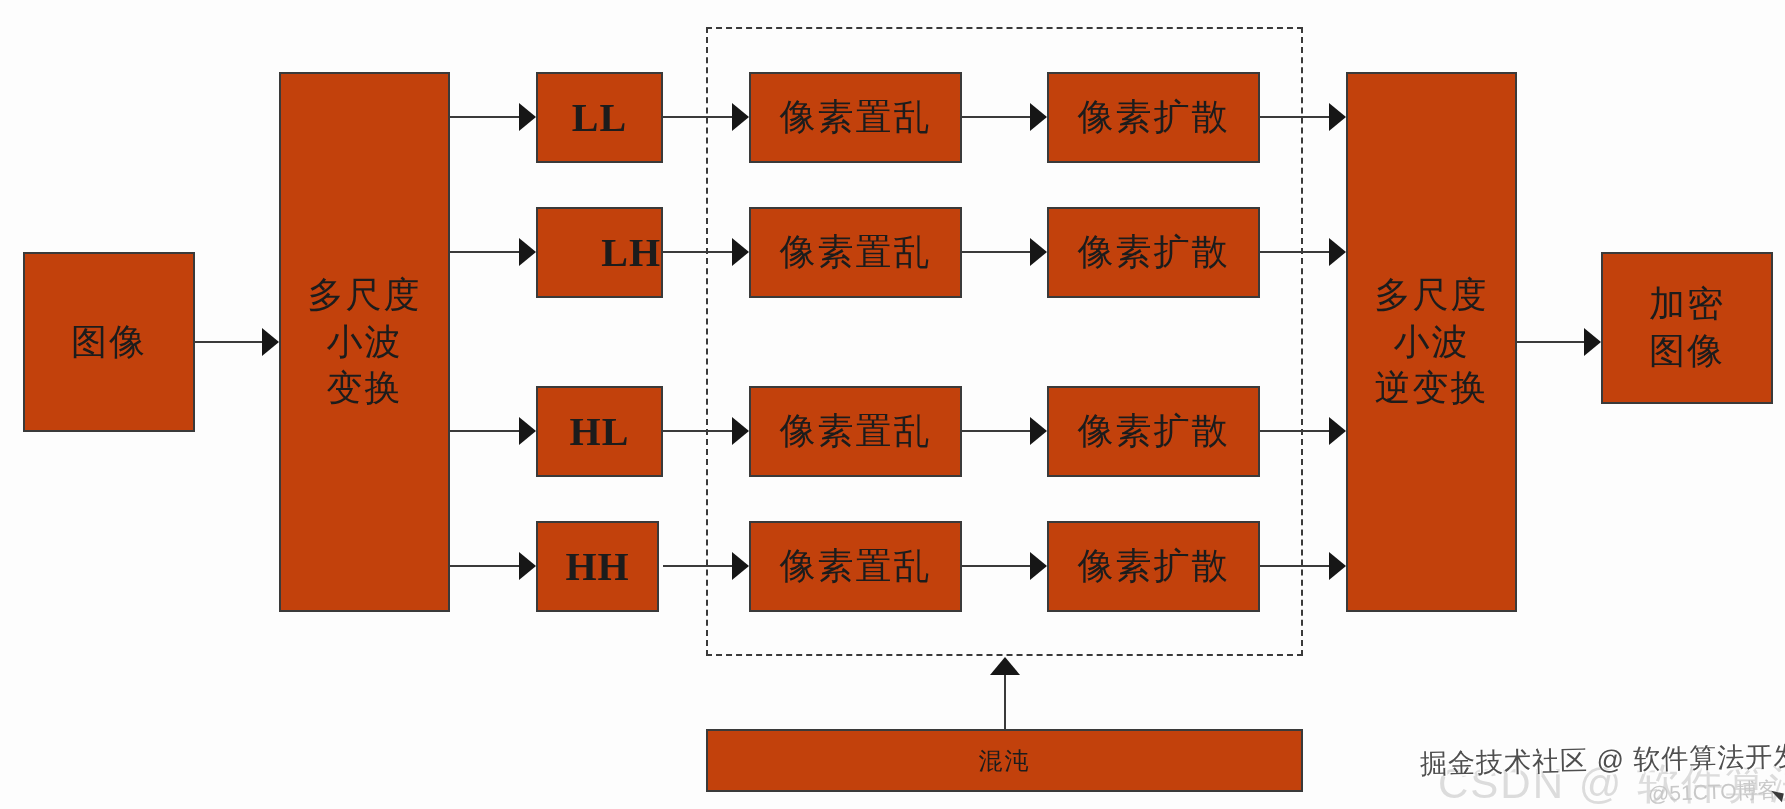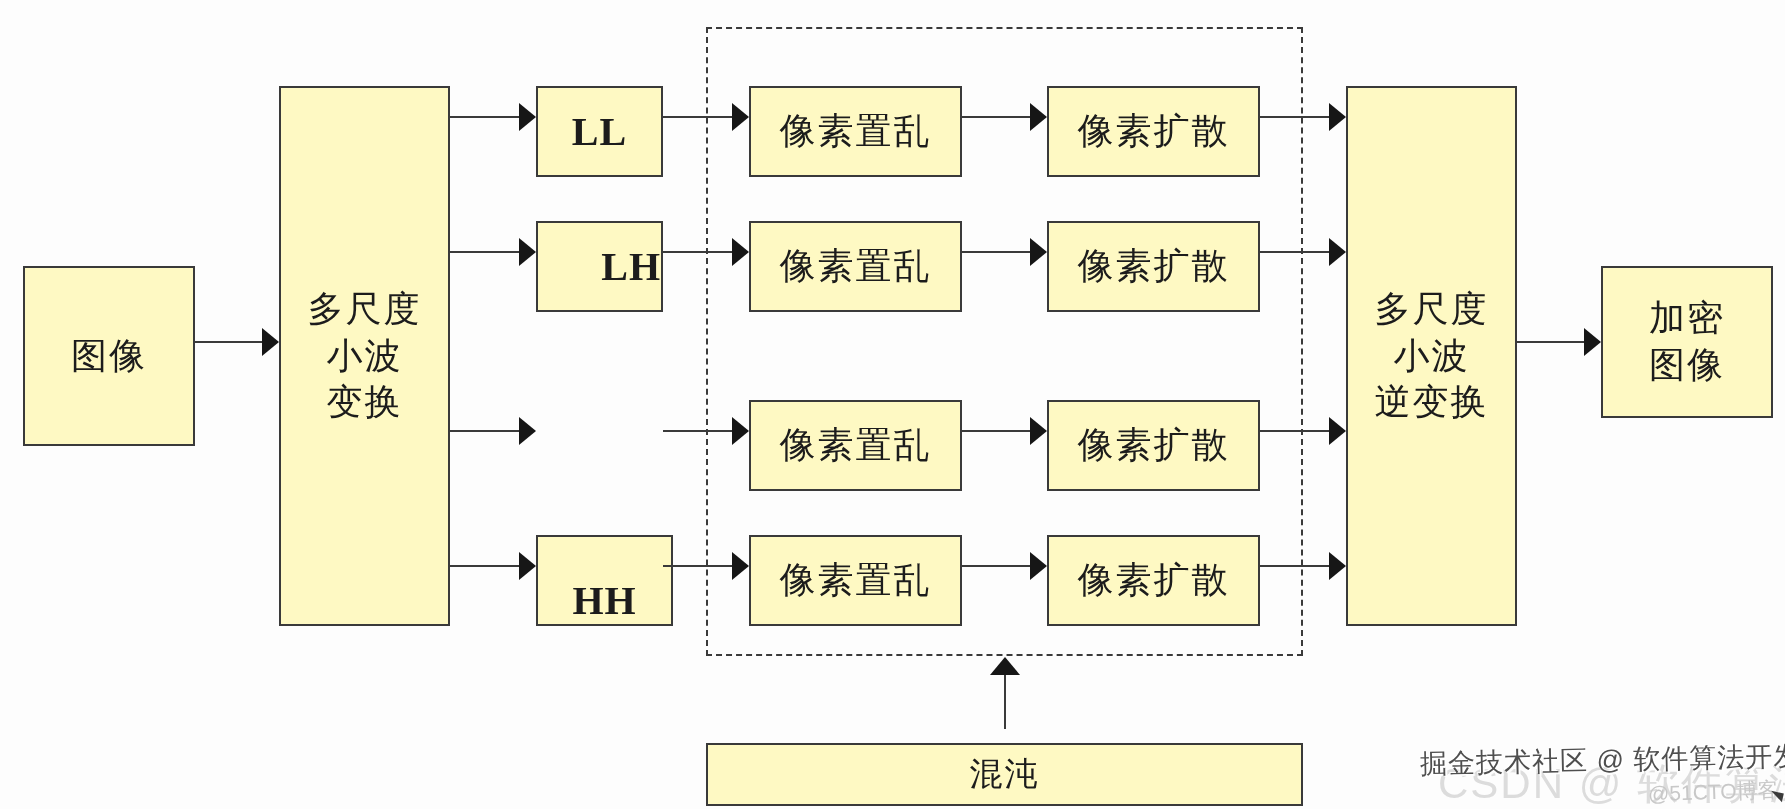--- a/index.html
+++ b/index.html
@@ -16,24 +16,23 @@
     width:1785px;height:809px;
     background:var(--background);
     overflow:hidden;
     font-family:"Liberation Sans","DejaVu Sans",sans-serif;
     color:var(--text);
   }
   .box{
     position:absolute;
     box-sizing:border-box;
     border:2px solid var(--line);
-    background:#fef9c3;
+    background:#c2410c;
     display:flex;align-items:center;justify-content:center;
     text-align:center;
-    margin-top:14px;
   }
   .dashed-region{
     position:absolute;
     box-sizing:border-box;
     border:2px dashed var(--line);
     background:transparent;
   }
   .cjk{font-size:36px;letter-spacing:2px;color:var(--text);}
   .stack{display:flex;flex-direction:column;align-items:center;font-size:36px;line-height:1.3;letter-spacing:2px;}
   .subband-label{
@@ -111,28 +110,31 @@
   <div class="box" style="left:536px;top:207px;width:127px;height:91px;justify-content:flex-end;">
     <span class="subband-label">LH</span>
   </div>
   <div class="box" style="left:749px;top:207px;width:213px;height:91px;">
     <span class="cjk">像素置乱</span>
   </div>
   <div class="box" style="left:1047px;top:207px;width:213px;height:91px;">
     <span class="cjk">像素扩散</span>
   </div>
 
+  <div class="box" style="left:536px;top:386px;width:127px;height:91px;">
+    <span class="subband-label">HL</span>
+  </div>
   <div class="box" style="left:749px;top:386px;width:213px;height:91px;">
     <span class="cjk">像素置乱</span>
   </div>
   <div class="box" style="left:1047px;top:386px;width:213px;height:91px;">
     <span class="cjk">像素扩散</span>
   </div>
 
-  <div class="box" style="left:536px;top:521px;width:137px;height:91px;align-items:flex-end;">
+  <div class="box" style="left:536px;top:521px;width:123px;height:91px;">
     <span class="subband-label">HH</span>
   </div>
   <div class="box" style="left:749px;top:521px;width:213px;height:91px;">
     <span class="cjk">像素置乱</span>
   </div>
   <div class="box" style="left:1047px;top:521px;width:213px;height:91px;">
     <span class="cjk">像素扩散</span>
   </div>
 
   <div class="box" style="left:1346px;top:72px;width:171px;height:540px;">
@@ -144,21 +146,21 @@
   </div>
 
   <div class="box" style="left:1601px;top:252px;width:172px;height:152px;">
     <div class="stack">
       <span>加密</span>
       <span>图像</span>
     </div>
   </div>
 
   <div class="box" style="left:706px;top:729px;width:597px;height:63px;">
-    <span class="cjk" style="font-size:33px;">混沌</span>
+    <span class="cjk" style="font-size:24px;">混沌</span>
   </div>
 
   <div class="arrow-r" style="left:195px;top:341px;width:67px;"></div>
 
   <div class="arrow-r" style="left:450px;top:116px;width:69px;"></div>
   <div class="arrow-r" style="left:450px;top:251px;width:69px;"></div>
   <div class="arrow-r" style="left:450px;top:430px;width:69px;"></div>
   <div class="arrow-r" style="left:450px;top:565px;width:69px;"></div>
 
   <div class="arrow-r" style="left:663px;top:116px;width:69px;"></div>

